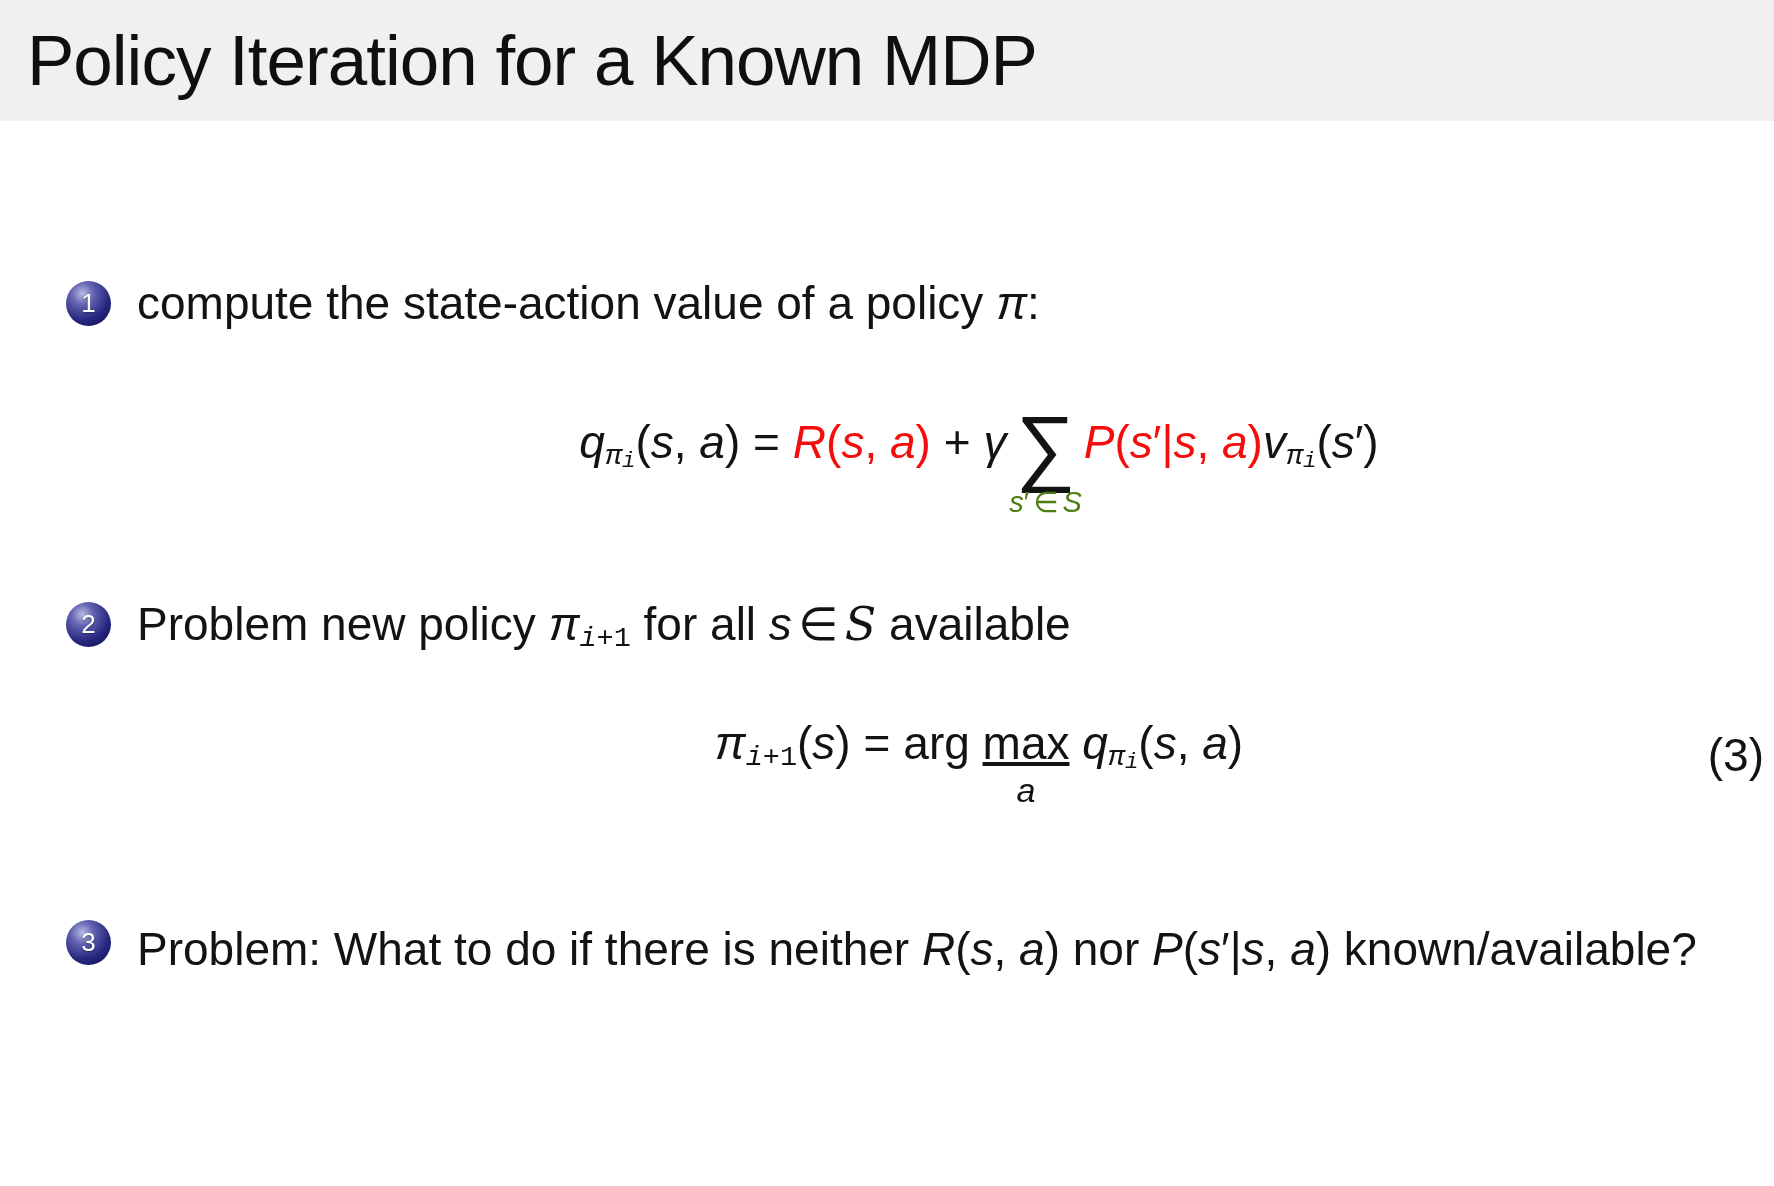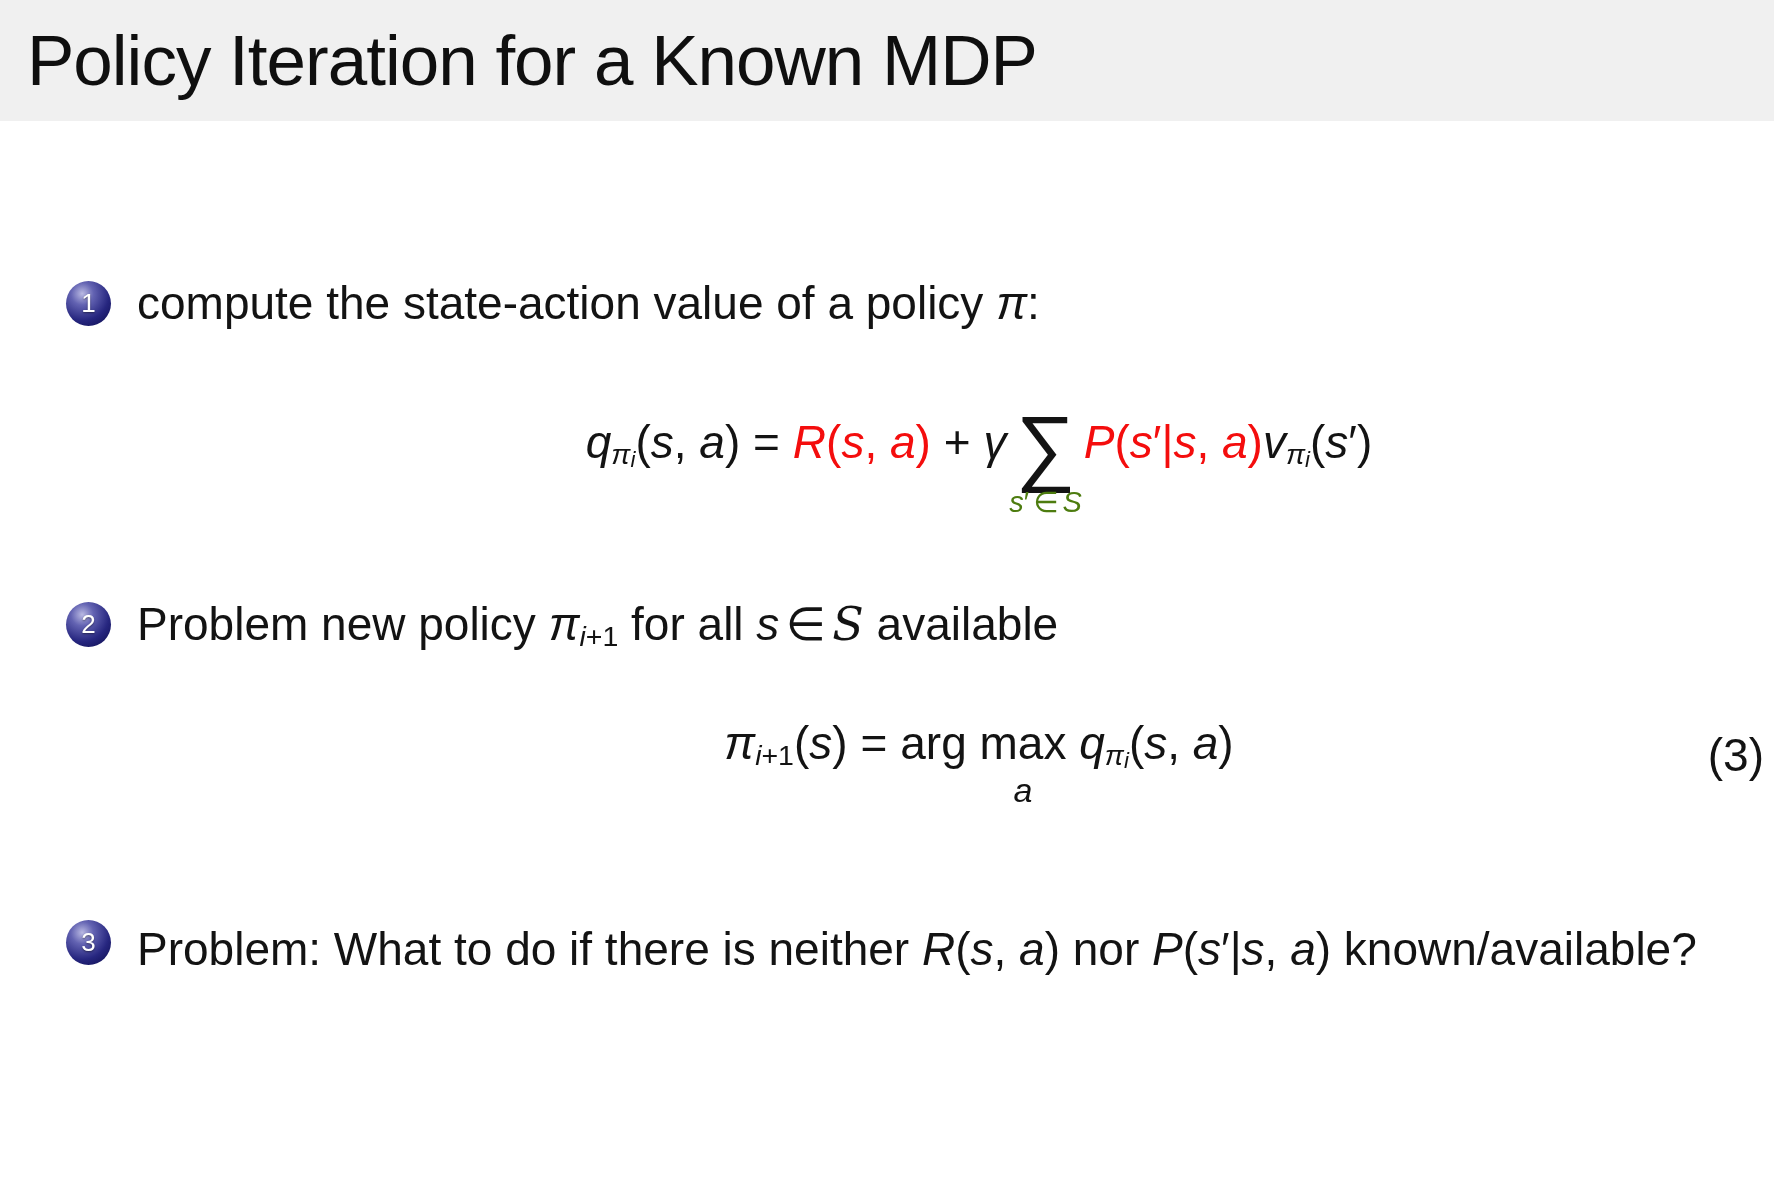--- a/index.html
+++ b/index.html
@@ -46,21 +46,21 @@
     line-height:53px;
   }
   .itext span{white-space:pre;}
   .item3 .itext{width:1460px;line-height:66px;}
   
   .it{font-style:italic;}
   .red{color:#f40d0d;}
   .scr{font-family:"DejaVu Serif",serif;font-style:italic;}
   .op{margin:0 .28em;}
   .thin{margin:0 .14em;}
-  .sb{font-size:.62em;vertical-align:-0.22em;}
+  .sb{font-size:.62em;vertical-align:-0.22em;font-family:Liberation Mono, monospace;}
   .sb .sb2{font-size:.78em;vertical-align:-0.12em;}
   .nw{white-space:nowrap;}
   .eqrow{
     position:absolute;left:0;width:1774px;
     text-align:center;
     font-size:46px;
     transform:translateX(92px);
   }
   .eqrow span{white-space:pre;}
   .eq1{top:404px;}
@@ -74,21 +74,21 @@
     font-size:84px;line-height:84px;
     display:block;
   }
   .sumunder{
     position:absolute;top:99%;left:50%;
     transform:translateX(-50%);
     font-size:29px;line-height:30px;
     white-space:nowrap;
     color:#4d7c0f;
   }
-  .maxblock{display:inline;position:relative;}
+  .maxblock{display:inline;position:relative;text-decoration:underline;}
   .maxunder{
     position:absolute;top:104%;left:50%;
     transform:translateX(-50%);
     font-size:34px;
   }
   .eqnum{
     position:absolute;right:26px;top:728px;
     font-size:46px;color:#131313;
   }
 </style>

